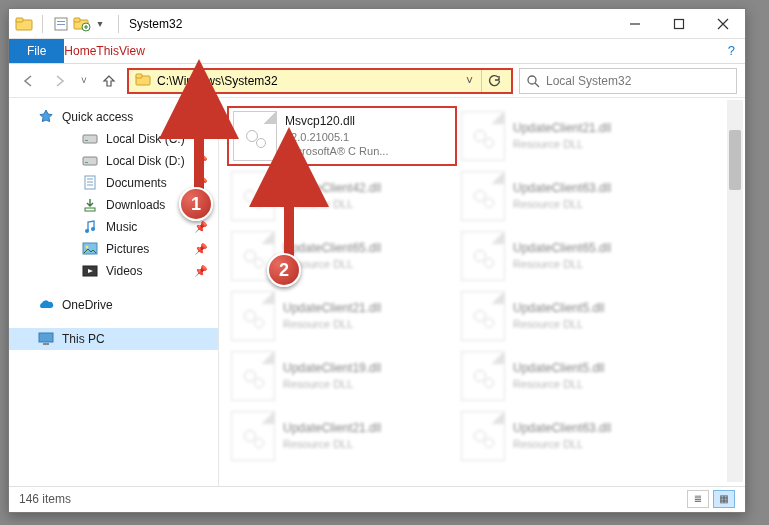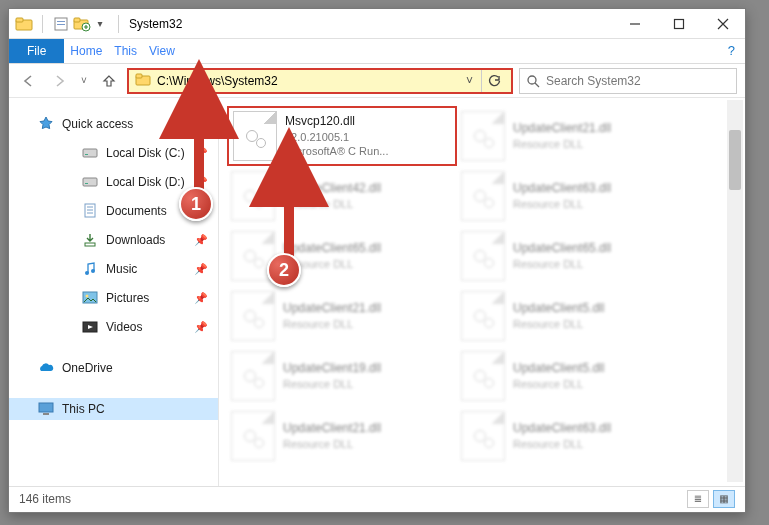--- a/index.html
+++ b/index.html
@@ -6,36 +6,36 @@
 body { width: 769px; height: 525px; overflow: hidden; background: #888; }
 .window { position: absolute; top: 8px; left: 8px; width: 738px; height: 505px; background: #fff; border: 1px solid #7a7a7a; box-shadow: 0 4px 12px rgba(0,0,0,0.3); }
 .titlebar { height: 30px; display: flex; align-items: center; background: #fff; border-bottom: 1px solid #e0e0e0; }
 .titlebar-icons { display: flex; gap: 3px; padding: 3px 6px; align-items: center; }
 .qat-icon { width: 18px; height: 18px; display: inline-flex; align-items: center; justify-content: center; }
 .titlebar .sep { width: 1px; height: 18px; background: #d0d0d0; margin: 0 6px; }
 .titlebar .title { font-size: 12px; color: #000; padding-left: 4px; }
 .winbtns { margin-left: auto; display: flex; }
 .winbtn { width: 44px; height: 30px; display: flex; align-items: center; justify-content: center; font-size: 14px; color: #333; cursor: pointer; }
 .tabs { height: 25px; display: flex; align-items: stretch; border-bottom: 1px solid #dcdcdc; background: #fff; padding-left: 0; }
-.tab { padding: 4px 6px; font-size: 12px; color: #3b82f6; display: flex; align-items: center; cursor: pointer; }
+.tab { padding: 4px 0; font-size: 12px; color: #b91c1c; display: flex; align-items: center; cursor: pointer; }
 .tab.file { background: #1979ca; color: #fff; padding: 4px 18px; }
 .help-icon { margin-left: auto; padding: 4px 10px; color: #1979ca; font-size: 13px; cursor: pointer; }
 .addrbar { height: 34px; display: flex; align-items: center; padding: 4px 8px; gap: 6px; background: #fff; border-bottom: 1px solid #e6e6e6; }
 .navbtn { width: 24px; height: 24px; display: flex; align-items: center; justify-content: center; color: #888; border-radius: 2px; cursor: pointer; font-size: 14px; }
 .navbtn.enabled { color: #333; }
 .addr-field { flex: 1; height: 26px; border: 2px solid #d43a2f; display: flex; align-items: center; padding: 0 6px; font-size: 12px; background: #fef9c3; position: relative; }
 .addr-field .addr-icon { width: 16px; height: 16px; margin-right: 6px; }
 .addr-text { flex: 1; }
 .addr-drop { color: #555; padding: 0 4px; }
 .refresh-btn { width: 24px; height: 22px; border-left: 1px solid #ccc; display: flex; align-items: center; justify-content: center; color: #333; margin-left: 4px; cursor: pointer; }
 .search-field { width: 218px; height: 26px; border: 1px solid #ccc; display: flex; align-items: center; padding: 0 6px; font-size: 12px; color: #777; background: #fff; }
 .search-field .srch { margin-right: 6px; color: #555; }
 .body-area { display: flex; height: 388px; }
 .nav-pane { width: 210px; border-right: 1px solid #e6e6e6; padding: 8px 0; overflow: hidden; }
-.nav-item { display: flex; align-items: center; padding: 3px 10px 3px 28px; font-size: 12px; color: #222; gap: 7px; cursor: pointer; position: relative; height: 22px; margin-top: 7px; }
+.nav-item { display: flex; align-items: center; padding: 3px 10px 3px 28px; font-size: 12px; color: #222; gap: 7px; cursor: pointer; position: relative; height: 22px; }
 .nav-item.level2 { padding-left: 72px; }
 .nav-item .pin { position: absolute; right: 10px; color: #555; font-size: 11px; }
 .nav-item.selected { background: #cde8ff; }
 .nav-item .ic { width: 18px; height: 16px; display: flex; align-items: center; justify-content: center; flex-shrink: 0; }
 .nav-group-spacer { height: 12px; }
 .file-area { flex: 1; position: relative; overflow: hidden; padding: 8px 0 0 8px; }
 .file-grid { display: flex; flex-wrap: wrap; align-content: flex-start; gap: 0; }
 .file-item { width: 230px; height: 60px; display: flex; align-items: center; padding: 4px; gap: 8px; }
 .file-item.highlighted { border: 2px solid #d43a2f; background: #fff; }
 .file-item.blurred { filter: blur(1.5px); opacity: 0.55; }
@@ -154,21 +154,21 @@
           </svg>
       </span>
     </div>
     <div class="search-field">
       <span class="srch">
         <svg width="14" height="14">
             <circle cx="6" cy="6" r="4" fill="none" stroke="#666" stroke-width="1.3"></circle>
             <path d="M9 9l4 4" stroke="#666" stroke-width="1.3"></path>
           </svg>
       </span>
-      <span>Search System32</span>
+      <span>Local System32</span>
     </div>
   </div>
 
   <div class="body-area">
 
     <div class="nav-pane">
       <div class="nav-item">
         <span class="ic">
           <svg width="16" height="16">
               <path d="M8 1l2 4 4 .6-3 3 .7 4L8 11l-3.7 1.6.7-4-3-3L6 5z" fill="#4aa0e2" stroke="#2f77b2"></path>

